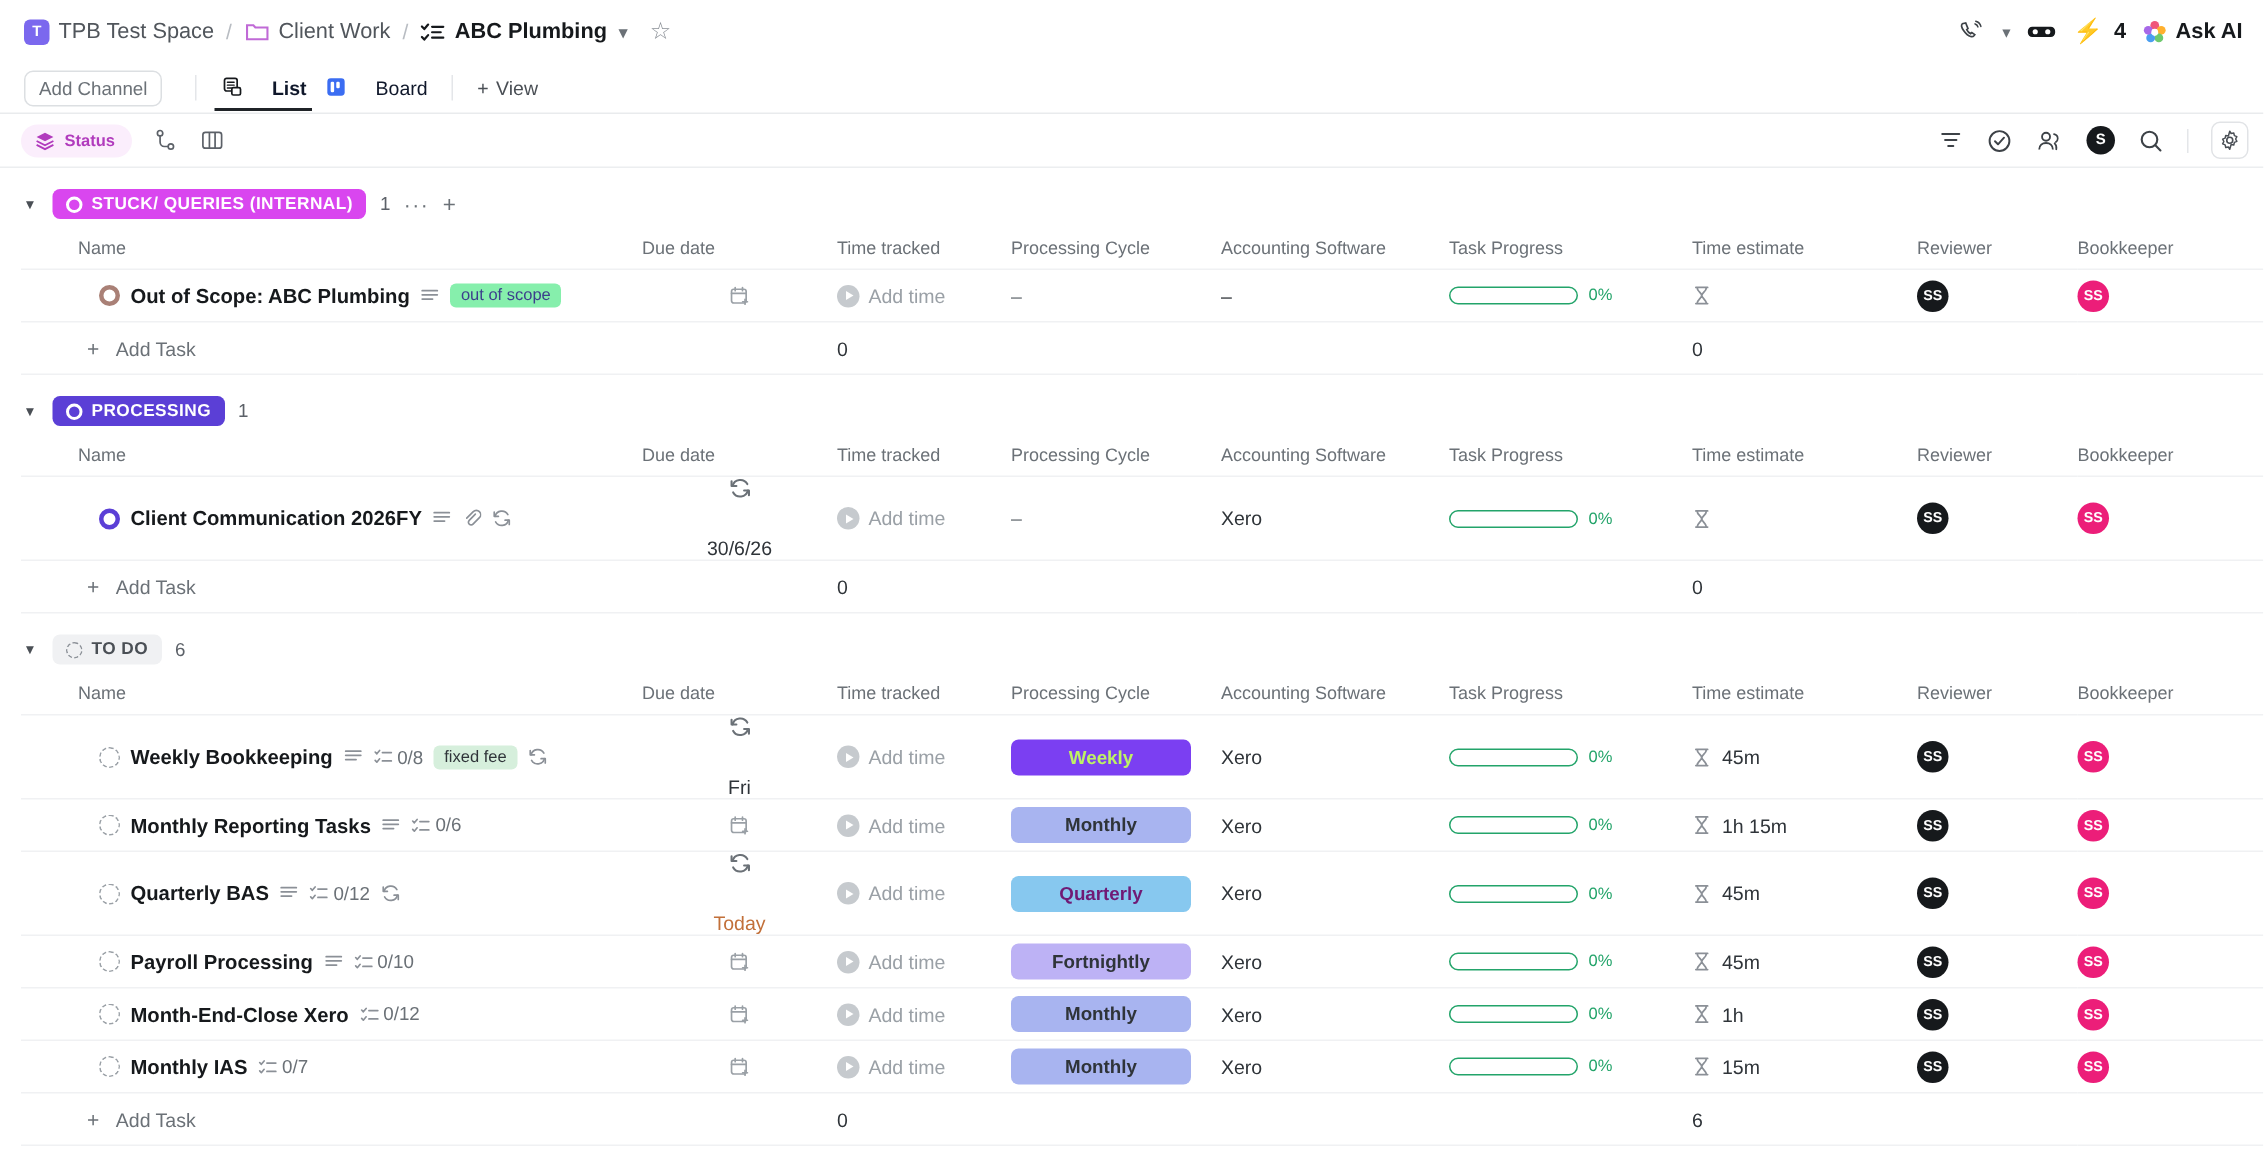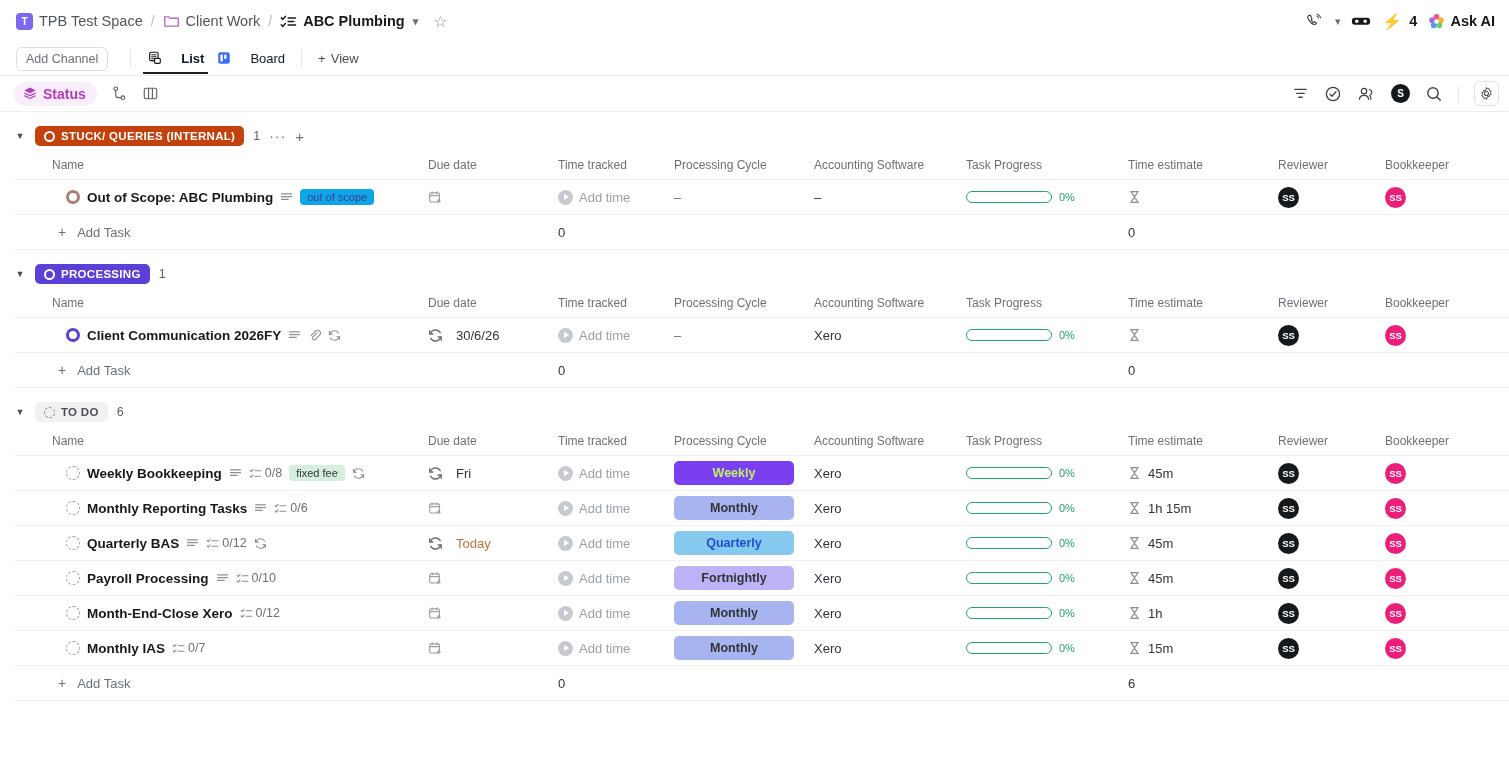--- a/index.html
+++ b/index.html
@@ -59,23 +59,23 @@
   }
   .tab .lbl { font-size: 13px; }
   .addview { display: flex; align-items: center; gap: 5px; font-size: 13px; color: #4a4f55; margin-left: 6px; }
 
   
   .toolbar {
     height: 36px; display: flex; align-items: center;
     padding: 0 10px 0 14px; border-bottom: 1px solid #eceef0;
   }
   .statuspill {
-    display: flex; gap: 6px;
+    display: flex; align-items: center; gap: 6px;
     background: #fbeefc; color: #b13bbd; border-radius: 14px;
-    padding: 4px 11px 4px 9px; font-size: 14px; font-weight: bold;
+    padding: 4px 11px 4px 9px; font-size: 11px; font-weight: bold;
   }
   .tb-ic { color: #5c6168; margin-left: 14px; display: flex; align-items: center; }
   .toolbar-right { margin-left: auto; display: flex; align-items: center; gap: 15px; }
   .avatar-badge {
     width: 19px; height: 19px; border-radius: 50%; background: #16191c; color: #fff;
     font-size: 10px; font-weight: bold; display: flex; align-items: center; justify-content: center;
   }
   .gearbox {
     width: 25px; height: 25px; border: 1px solid #e1e3e6; border-radius: 6px;
     display: flex; align-items: center; justify-content: center; color: #4a4f55;
@@ -127,21 +127,21 @@
   .status-dot {
     width: 14px; height: 14px; border-radius: 50%; flex: 0 0 auto;
     border: 3px solid #000; background: #fff;
   }
   .status-dot.dash { border: 1.6px dashed #9aa0a6; }
   .tname { font-weight: bold; font-size: 13.5px; color: #16191c; white-space: nowrap; }
   .meta-ic { color: #8b9097; display: flex; align-items: center; }
   .subcount { display: flex; align-items: center; gap: 3px; color: #6b7177; font-size: 12.5px; }
   .tag { border-radius: 4px; padding: 2px 7px; font-size: 11px; white-space: nowrap; }
 
-  .duecell { display: flex; align-items: center; gap: 13px; color: #2f3439; font-size: 13px; }
+  .duecell { display: flex; align-items: center; gap: 25px; color: #2f3439; font-size: 13px; flex-direction: column; }
   .timecell { display: flex; align-items: center; gap: 6px; color: #9aa0a6; font-size: 13px; }
   .play {
     width: 15px; height: 15px; border-radius: 50%; background: #c6cace;
     display: flex; align-items: center; justify-content: center;
   }
   .play::after {
     content: ""; border-left: 5px solid #fff;
     border-top: 3.5px solid transparent; border-bottom: 3.5px solid transparent;
     margin-left: 1.5px;
   }
@@ -315,21 +315,21 @@
         <path d="M9 1.8l1.1 1.8 2.1-.4.5 2.1 2 .8-1 1.9 1 1.9-2 .8-.5 2.1-2.1-.4L9 16.2l-1.1-1.8-2.1.4-.5-2.1-2-.8 1-1.9-1-1.9 2-.8.5-2.1 2.1.4z" fill="none" stroke="#4a4f55" stroke-width="1.2" stroke-linejoin="round"></path>
       </svg>
     </span>
   </div>
 </div>
 
 <div class="content" id="groups-root">
     <div class="group">
       <div class="ghead">
         <span class="caret">▼</span>
-        <span class="gbadge" style="background:#c2410c">
+        <span class="gbadge" style="background:#d946ef">
           <span class="dot"></span>
           <span>STUCK/ QUERIES (INTERNAL)</span>
         </span>
         <span class="gcount">1</span>
         <span class="gdots">···</span>
         <span class="gplus">+</span>
       </div>
       <table class="tasks">
         <tbody>
           <tr class="hdr">
@@ -346,21 +346,21 @@
           <tr>
             <td class="c-name" style="padding-left:0 !important">
               <div class="namecell">
                 <span class="status-dot" style="border-color:#a98076;"></span>
                 <span class="tname">Out of Scope: ABC Plumbing</span>
                 <span class="meta-ic">
                   <svg width="13" height="13" viewBox="0 0 14 14">
                     <path d="M1.6 3h10.8M1.6 6h10.8M1.6 9h7.4" stroke="#8b9097" stroke-width="1.3" stroke-linecap="round"></path>
                   </svg>
                 </span>
-                <span class="tag" style="background:#0ea5e9;color:#3c3f8c">out of scope</span>
+                <span class="tag" style="background:#86efac;color:#3c3f8c">out of scope</span>
               </div>
             </td>
             <td class="c-due">
               <div class="duecell">
                 <svg width="15" height="15" viewBox="0 0 16 16">
                   <rect x="1.8" y="3" width="10.4" height="9.8" rx="1.6" fill="none" stroke="#9aa0a6" stroke-width="1.2"></rect>
                   <path d="M1.8 6h10.4M4.4 1.8v2.2M9.6 1.8v2.2" stroke="#9aa0a6" stroke-width="1.2" stroke-linecap="round"></path>
                   <path d="M11.4 10.2v3.4M9.7 11.9h3.4" stroke="#9aa0a6" stroke-width="1.2" stroke-linecap="round"></path>
                 </svg>
               </div>
@@ -689,21 +689,21 @@
                 </svg>
                 <span style="color:#c2703a">Today</span>
               </div>
             </td>
             <td class="c-time">
               <div class="timecell">
                 <span class="play"></span>
                 <span>Add time</span>
               </div>
             </td>
-            <td class="c-cycle"><span class="cyclebadge" style="background:#87c8ef;color:#1d4ed8">Quarterly</span></td>
+            <td class="c-cycle"><span class="cyclebadge" style="background:#87c8ef;color:#701a75">Quarterly</span></td>
             <td class="c-acct"><span class="acct">Xero</span></td>
             <td class="c-prog">
               <div class="progwrap">
                 <span class="progbar"></span>
                 <span class="progpct">0%</span>
               </div>
             </td>
             <td class="c-est">
               <div class="estcell">
                 <svg width="13" height="14" viewBox="0 0 13 14">

